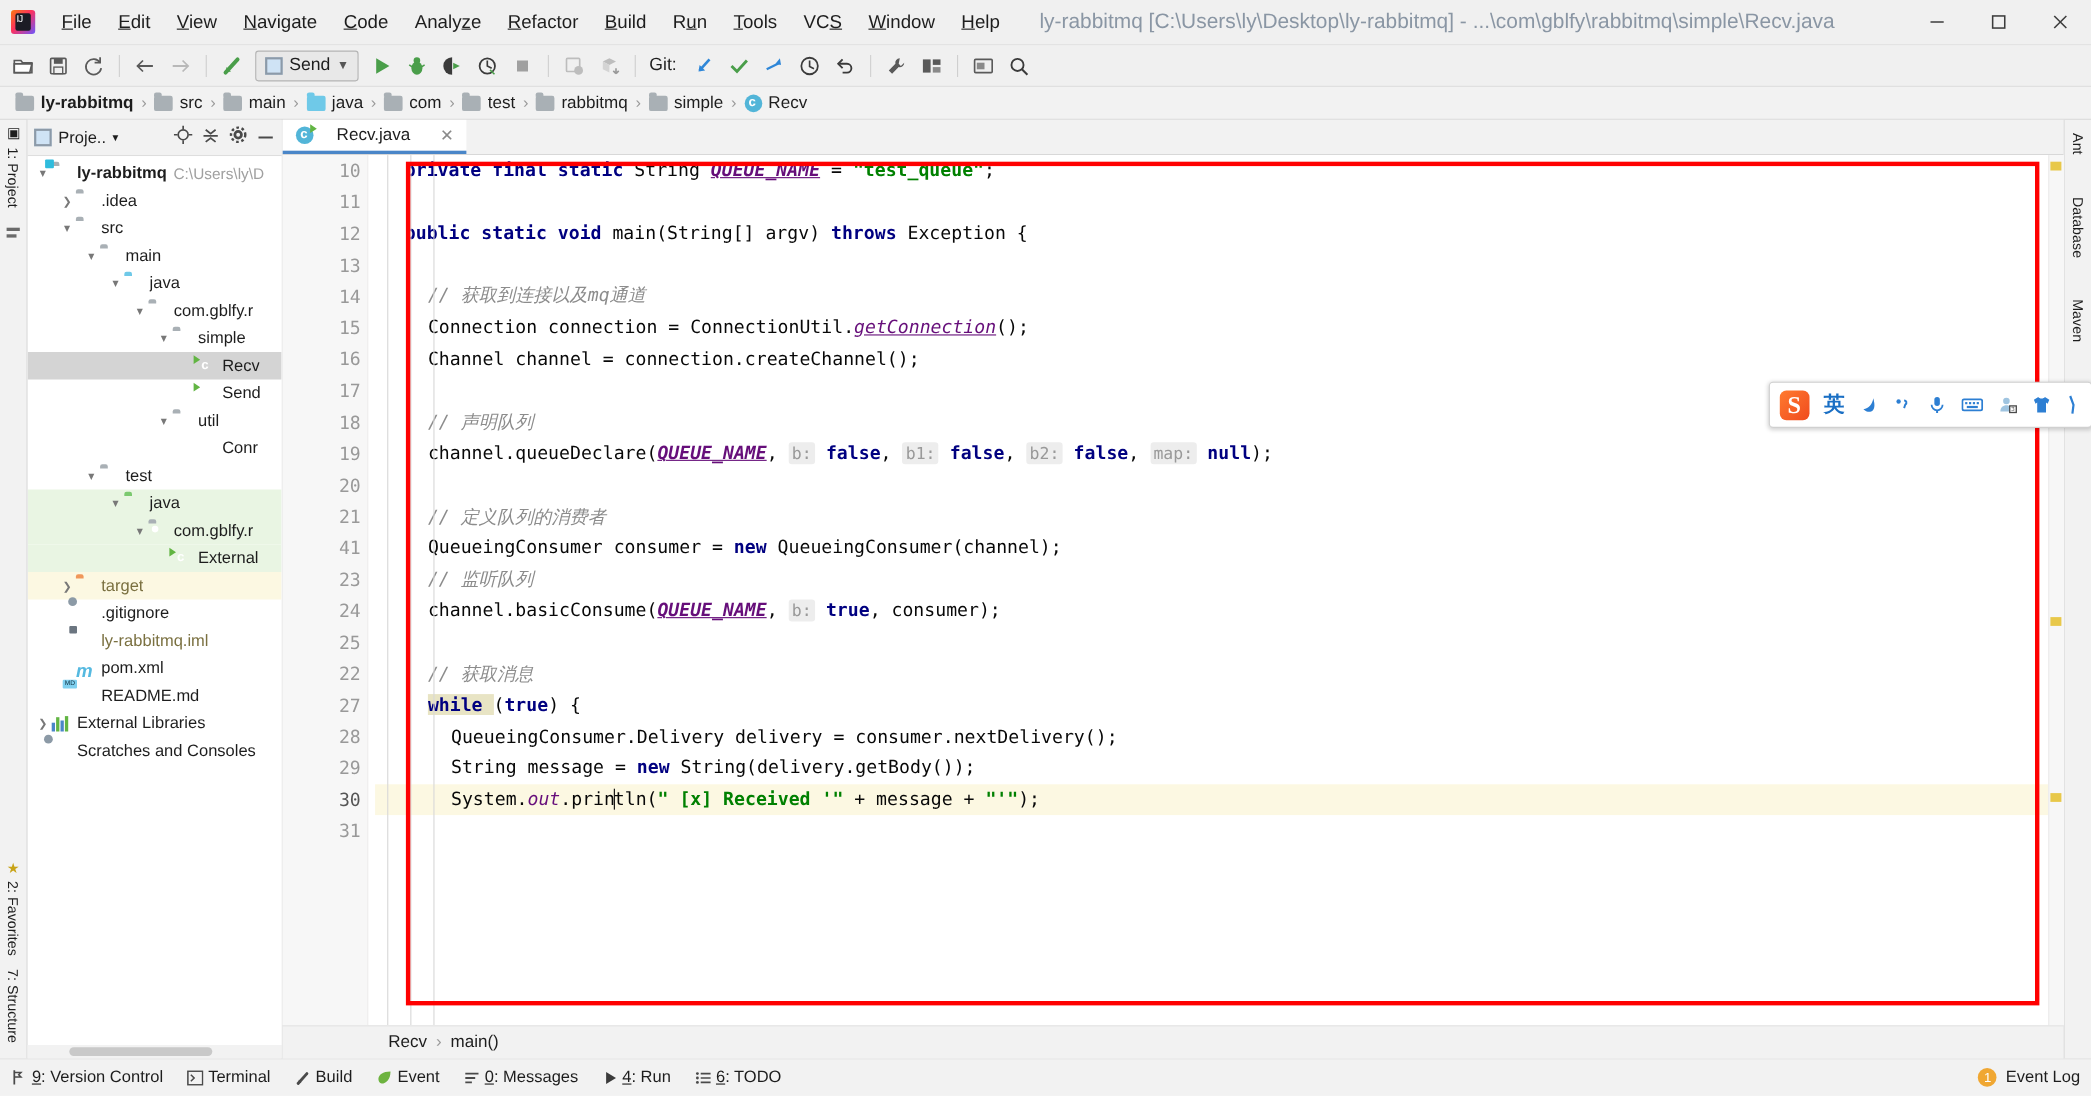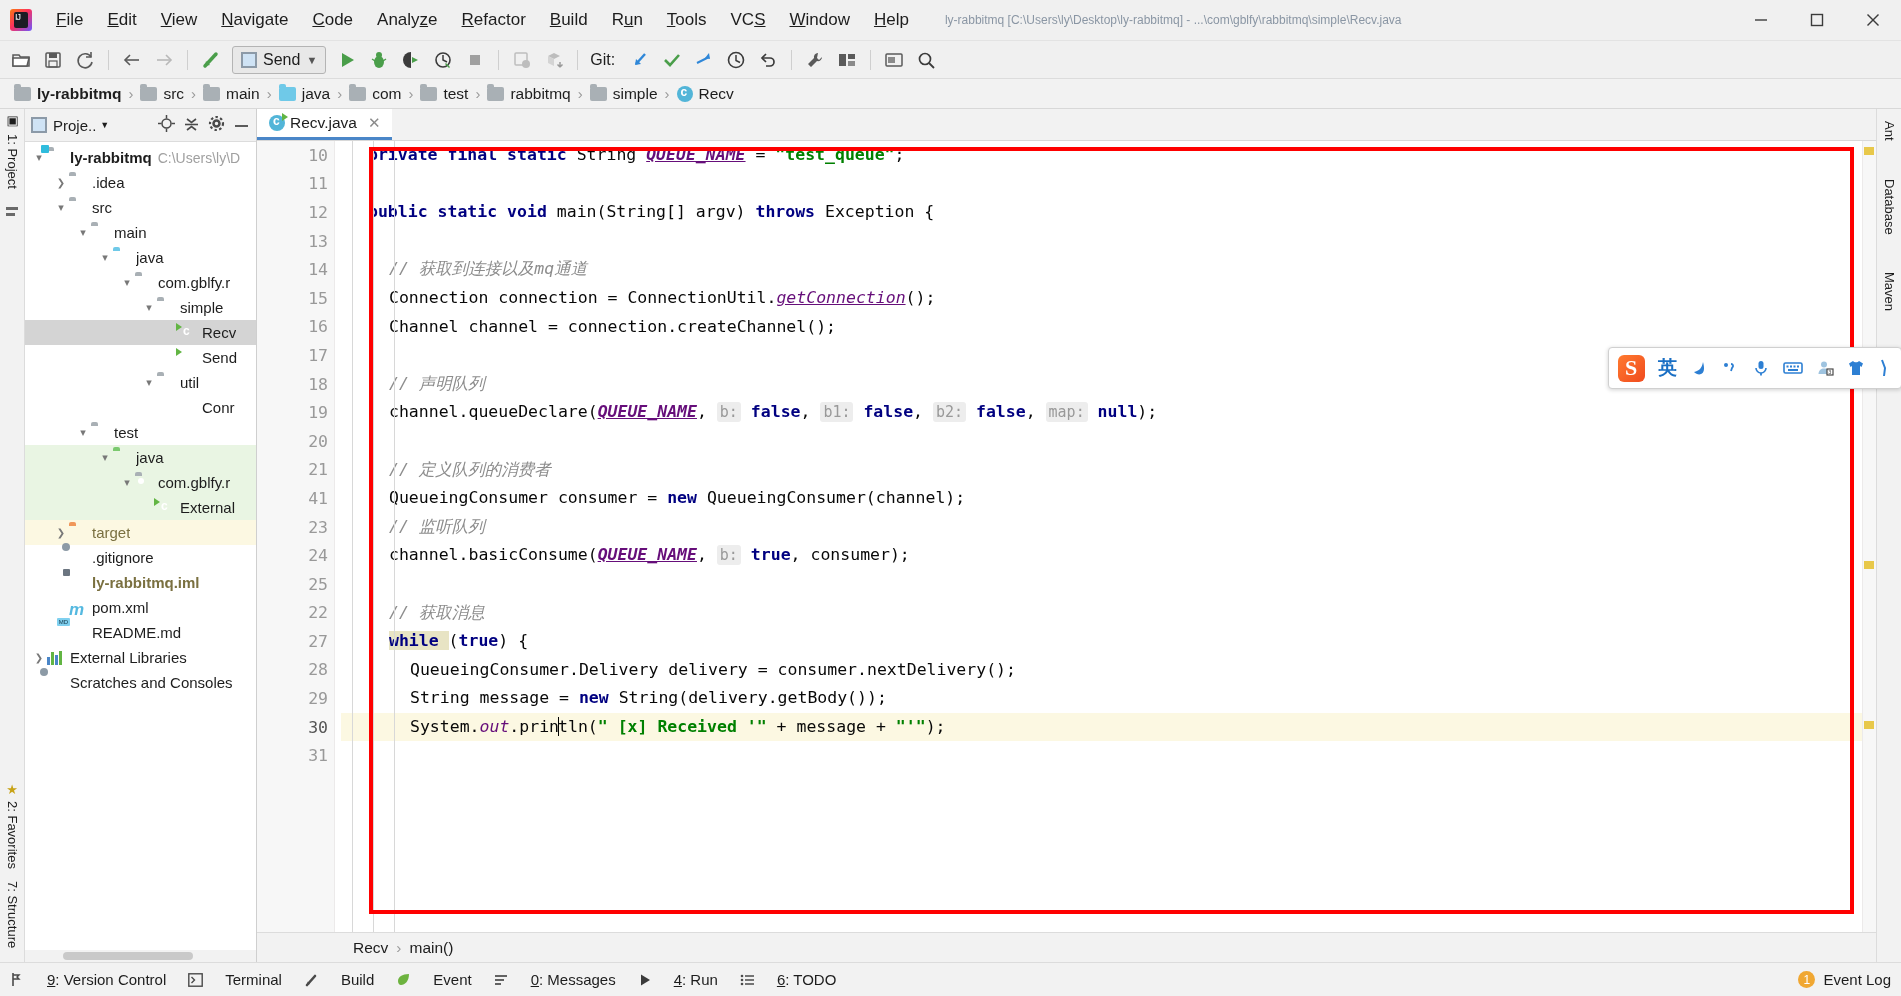--- a/index.html
+++ b/index.html
@@ -23,21 +23,21 @@
   .ij-logo .sq { position: absolute; inset: 2px; border-radius: 3px;
      background: linear-gradient(135deg,#f97a12 0%,#fe315d 45%,#6b57ff 100%); }
   .ij-logo .inner { position:absolute; left:6px; top:5px; width:14px; height:16px; background:#1c1c25; border-radius:2px;}
   .ij-logo .inner::after{content:"IJ"; position:absolute; left:1px; top:0px; font-size:9px; color:#fff; font-family:"Liberation Sans",sans-serif; letter-spacing:-1px;}
   .menubar { display: flex; align-items: center; gap: 0px; }
   .menu-item {
     font-size: 17px; color: #1d1d1d; padding: 4px 12px; cursor: default; white-space: nowrap;
   }
   .menu-item u { text-decoration: underline; }
   .win-title {
-    font-size: 12px; color: #8a96a4; margin-left: 24px; white-space: nowrap; flex: 1;
+    font-size: 19px; color: #8a96a4; margin-left: 24px; white-space: nowrap; flex: 1;
   }
   .win-btns { display: flex; align-items: center; height: 41px; margin-left: auto; }
   .win-btn { width: 56px; height: 41px; display: flex; align-items: center; justify-content: center; color:#3c3c3c; }
 
   
   .toolbar {
     height: 38px; background: #f0f0f0; display: flex; align-items: center;
     padding: 0 6px; gap: 2px; border-bottom: 1px solid #dcdcdc; flex: none;
   }
   .tb-btn { width: 30px; height: 30px; display: flex; align-items: center; justify-content: center; border-radius: 3px; }
@@ -107,21 +107,21 @@
   .fileic.md::after{ background:#7fd0ef; border-radius:1px; content:"MD"; font-size:6px; color:#134; text-align:center; line-height:8px; width:13px;}
   .fileic.iml::after{ background:#6b7580; border-radius:1px; width:7px; height:7px; content:"";}
   .mic { font-style: italic; font-weight: bold; color: #55b9e0; font-size: 17px; }
   .libic { width: 16px; height: 15px; display:flex; align-items:flex-end; gap:1px;}
   .libic i { width:3px; background:#62b543; display:block;}
 
   
   .editor-col { flex: 1; display: flex; flex-direction: column; min-width: 0; background: #fff; }
   .tabbar { height: 32px; background: #f2f2f2; display: flex; align-items: stretch; flex: none; border-bottom: 1px solid #d8d8d8;}
   .tab {
-    display: flex; align-items: center; gap: 5px; padding: 0 12px; font-size: 15.5px; color: #1d1d1d;
+    display: flex; align-items: center; gap: 21px; padding: 0 12px; font-size: 15.5px; color: #1d1d1d;
     background: #fff; border-bottom: 3px solid #4a86c8; position: relative;
   }
   .tab .x { color: #8a8a8a; font-size: 15px; margin-left: 6px; }
   .ed-wrap { flex: 1; display: flex; position: relative; min-height: 0; overflow: hidden; background:#fff;}
   .gutter {
     width: 78px; background: #f7f7f7; flex: none; position: relative; border-right: 1px solid #eceaea;
     font-family: "DejaVu Sans Mono", monospace; font-size: 16.5px; color: #999999;
   }
   .gl { height: 28.6px; display: flex; align-items: center; justify-content: flex-end; padding-right: 6px; position: relative;}
   .gl .runmark { position: absolute; right: -18px; color: #62b543; font-size: 13px; }
@@ -161,21 +161,21 @@
   .sogou-logo { width: 27px; height: 27px; border-radius: 6px; background: linear-gradient(135deg,#ff7a2f,#f04b1e); position: relative; }
   .sogou-logo::after { content:"S"; position:absolute; left:7px; top:0px; font-size:22px; font-weight:bold; color:#fff; font-family:"Liberation Serif",serif;}
   .ime-cn { font-size: 19px; color: #1a6fc4; font-weight: bold; }
   .ime-ic { color: #2d7fd3; font-size: 17px; display:flex; align-items:center;}
 
   
   .statusbar {
     height: 34px; background: #f2f2f2; border-top: 1px solid #dcdcdc; display: flex;
     align-items: center; padding: 0 10px; gap: 22px; font-size: 15px; color: #1d1d1d; flex: none;
   }
-  .sb-item { display: flex; align-items: center; gap: 22px; }
+  .sb-item { display: flex; align-items: center; gap: 4px; }
   .sb-item u { text-decoration: underline; }
   .sb-right { margin-left: auto; display: flex; align-items: center; gap: 8px; }
   .evt-badge { width: 17px; height: 17px; border-radius: 50%; background: #f0a732; color:#fff; font-size: 12px; display:flex;align-items:center;justify-content:center;}
   .scroll-h { height: 12px; background: #f2f2f2; position: relative; flex:none;}
   .scroll-h .thumb { position:absolute; left:38px; top:2px; height:8px; width:130px; background:#c9c9c9; border-radius:4px;}
 </style>
 </head>
 <body>
 
 <div id="app">
@@ -560,21 +560,21 @@
           <div class="tnode yellow" style="padding-left: 28px;">
             <span class="arrow" style="font-size: 10px;">❯</span>
             <span class="ic"><span class="fold orange"></span></span>
             <span class="lbl" style="color: rgb(122, 112, 64);">target</span>
           </div>
           <div class="tnode" style="padding-left: 28px;">
             <span class="arrow"></span>
             <span class="ic"><span class="fileic"></span></span>
             <span class="lbl">.gitignore</span>
           </div>
-          <div class="tnode" style="padding-left: 28px; font-weight: bold;">
+          <div class="tnode" style="padding-left: 28px;">
             <span class="arrow"></span>
             <span class="ic"><span class="fileic iml"></span></span>
             <span class="lbl" style="color: rgb(122, 112, 64);">ly-rabbitmq.iml</span>
           </div>
           <div class="tnode" style="padding-left: 28px;">
             <span class="arrow"></span>
             <span class="ic"><span class="mic">m</span></span>
             <span class="lbl">pom.xml</span>
           </div>
           <div class="tnode" style="padding-left: 28px;">

